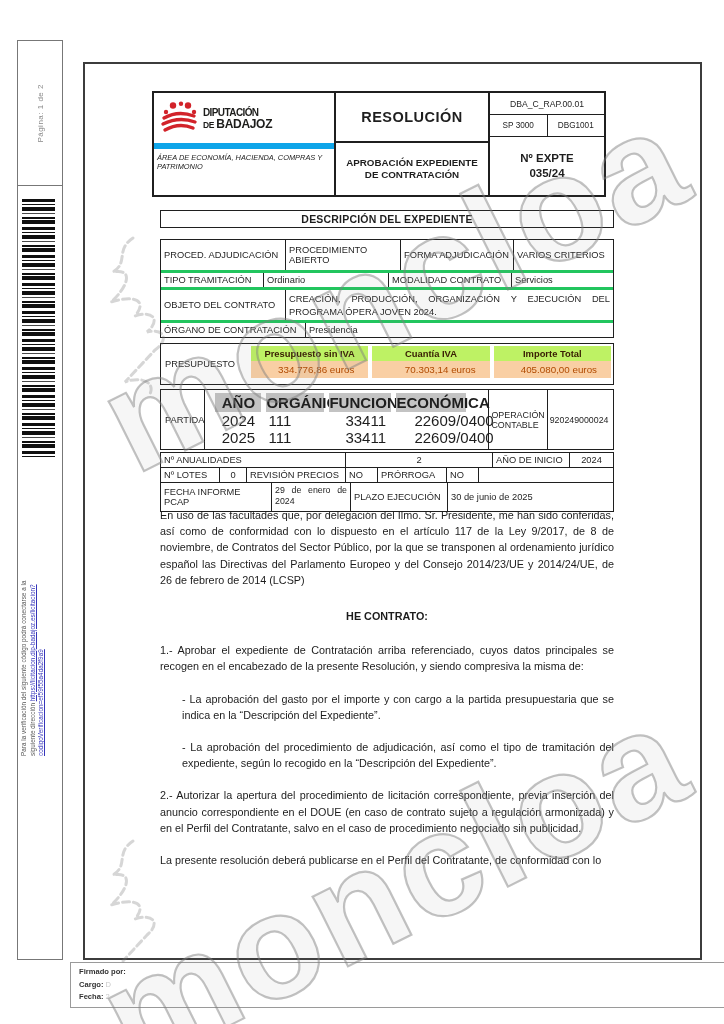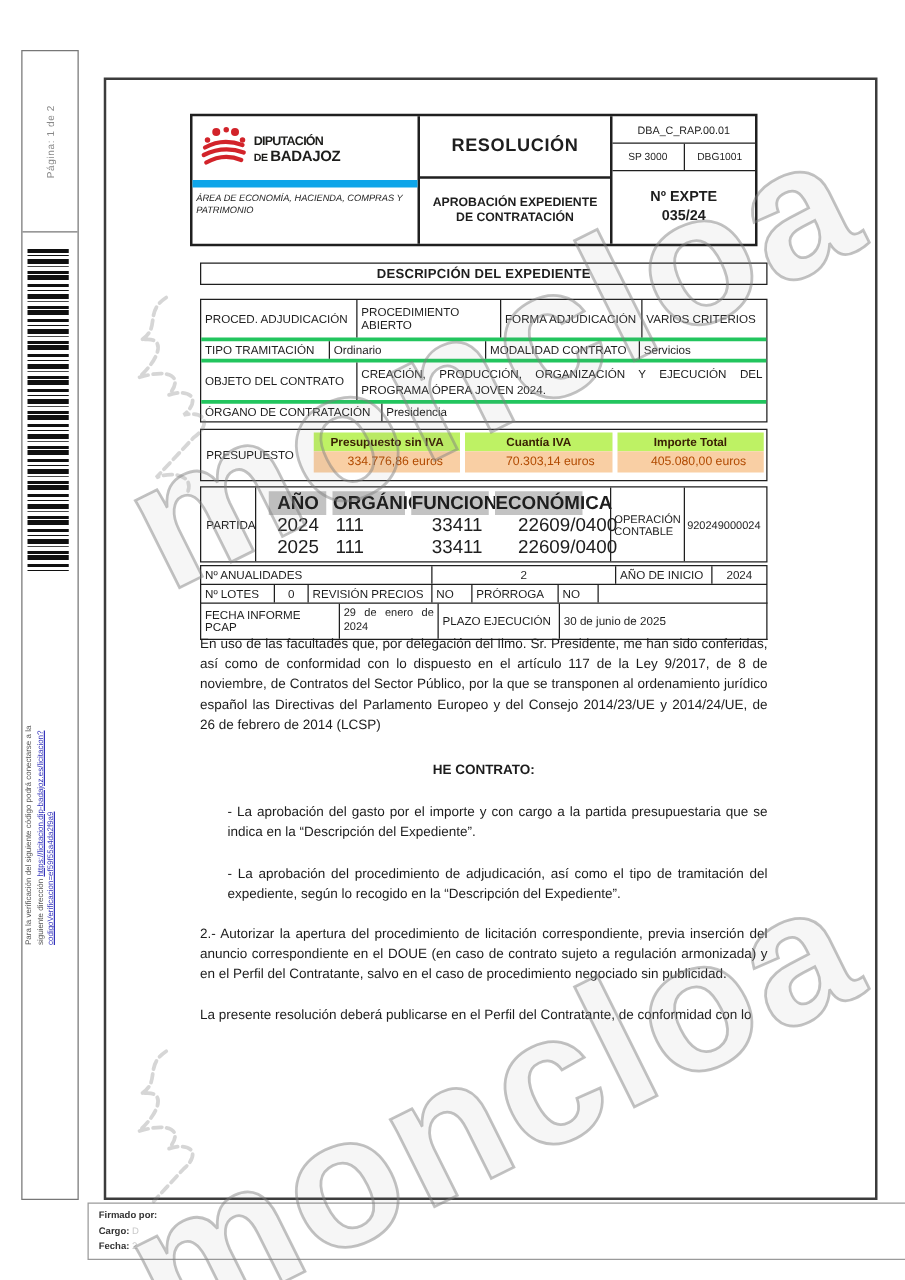--- a/index.html
+++ b/index.html
@@ -251,20 +251,21 @@
           <span class="fecha-val">29 de enero de 2024</span>
         </div>
       <div class="rc bl" style="width:90px">PLAZO EJECUCIÓN</div>
       <div class="rc bl" style="flex:1">30 de junio de 2025</div>
     </div>
   </div>
 
   <div class="abs bodytext">
     <p>En uso de las facultades que, por delegación del Ilmo. Sr. Presidente, me han sido conferidas, así como de conformidad con lo dispuesto en el artículo 117 de la Ley 9/2017, de 8 de noviembre, de Contratos del Sector Público, por la que se transponen al ordenamiento jurídico español las Directivas del Parlamento Europeo y del Consejo 2014/23/UE y 2014/24/UE, de 26 de febrero de 2014 (LCSP)</p>
     <p class="heading">HE CONTRATO:</p>
+    <p>1.- Aprobar el expediente de Contratación arriba referenciado, cuyos datos principales se recogen en el encabezado de la presente Resolución, y siendo compresiva la misma de:</p>
     <p class="indent">- La aprobación del gasto por el importe y con cargo a la partida presupuestaria que se indica en la “Descripción del Expediente”.</p>
     <p class="indent">- La aprobación del procedimiento de adjudicación, así como el tipo de tramitación del expediente, según lo recogido en la “Descripción del Expediente”.</p>
     <p>2.- Autorizar la apertura del procedimiento de licitación correspondiente, previa inserción del anuncio correspondiente en el DOUE (en caso de contrato sujeto a regulación armonizada) y en el Perfil del Contratante, salvo en el caso de procedimiento negociado sin publicidad.</p>
     <p>La presente resolución deberá publicarse en el Perfil del Contratante, de conformidad con lo</p>
   </div>
 </div>
 
 <div class="wm" id="wm1" style="left:112px;top:345px;">moncloa</div>
 <div class="wm" id="wm2" style="left:112px;top:942px;">moncloa</div>
 <div class="wm-emblem" style="left:95px;top:232px;">

